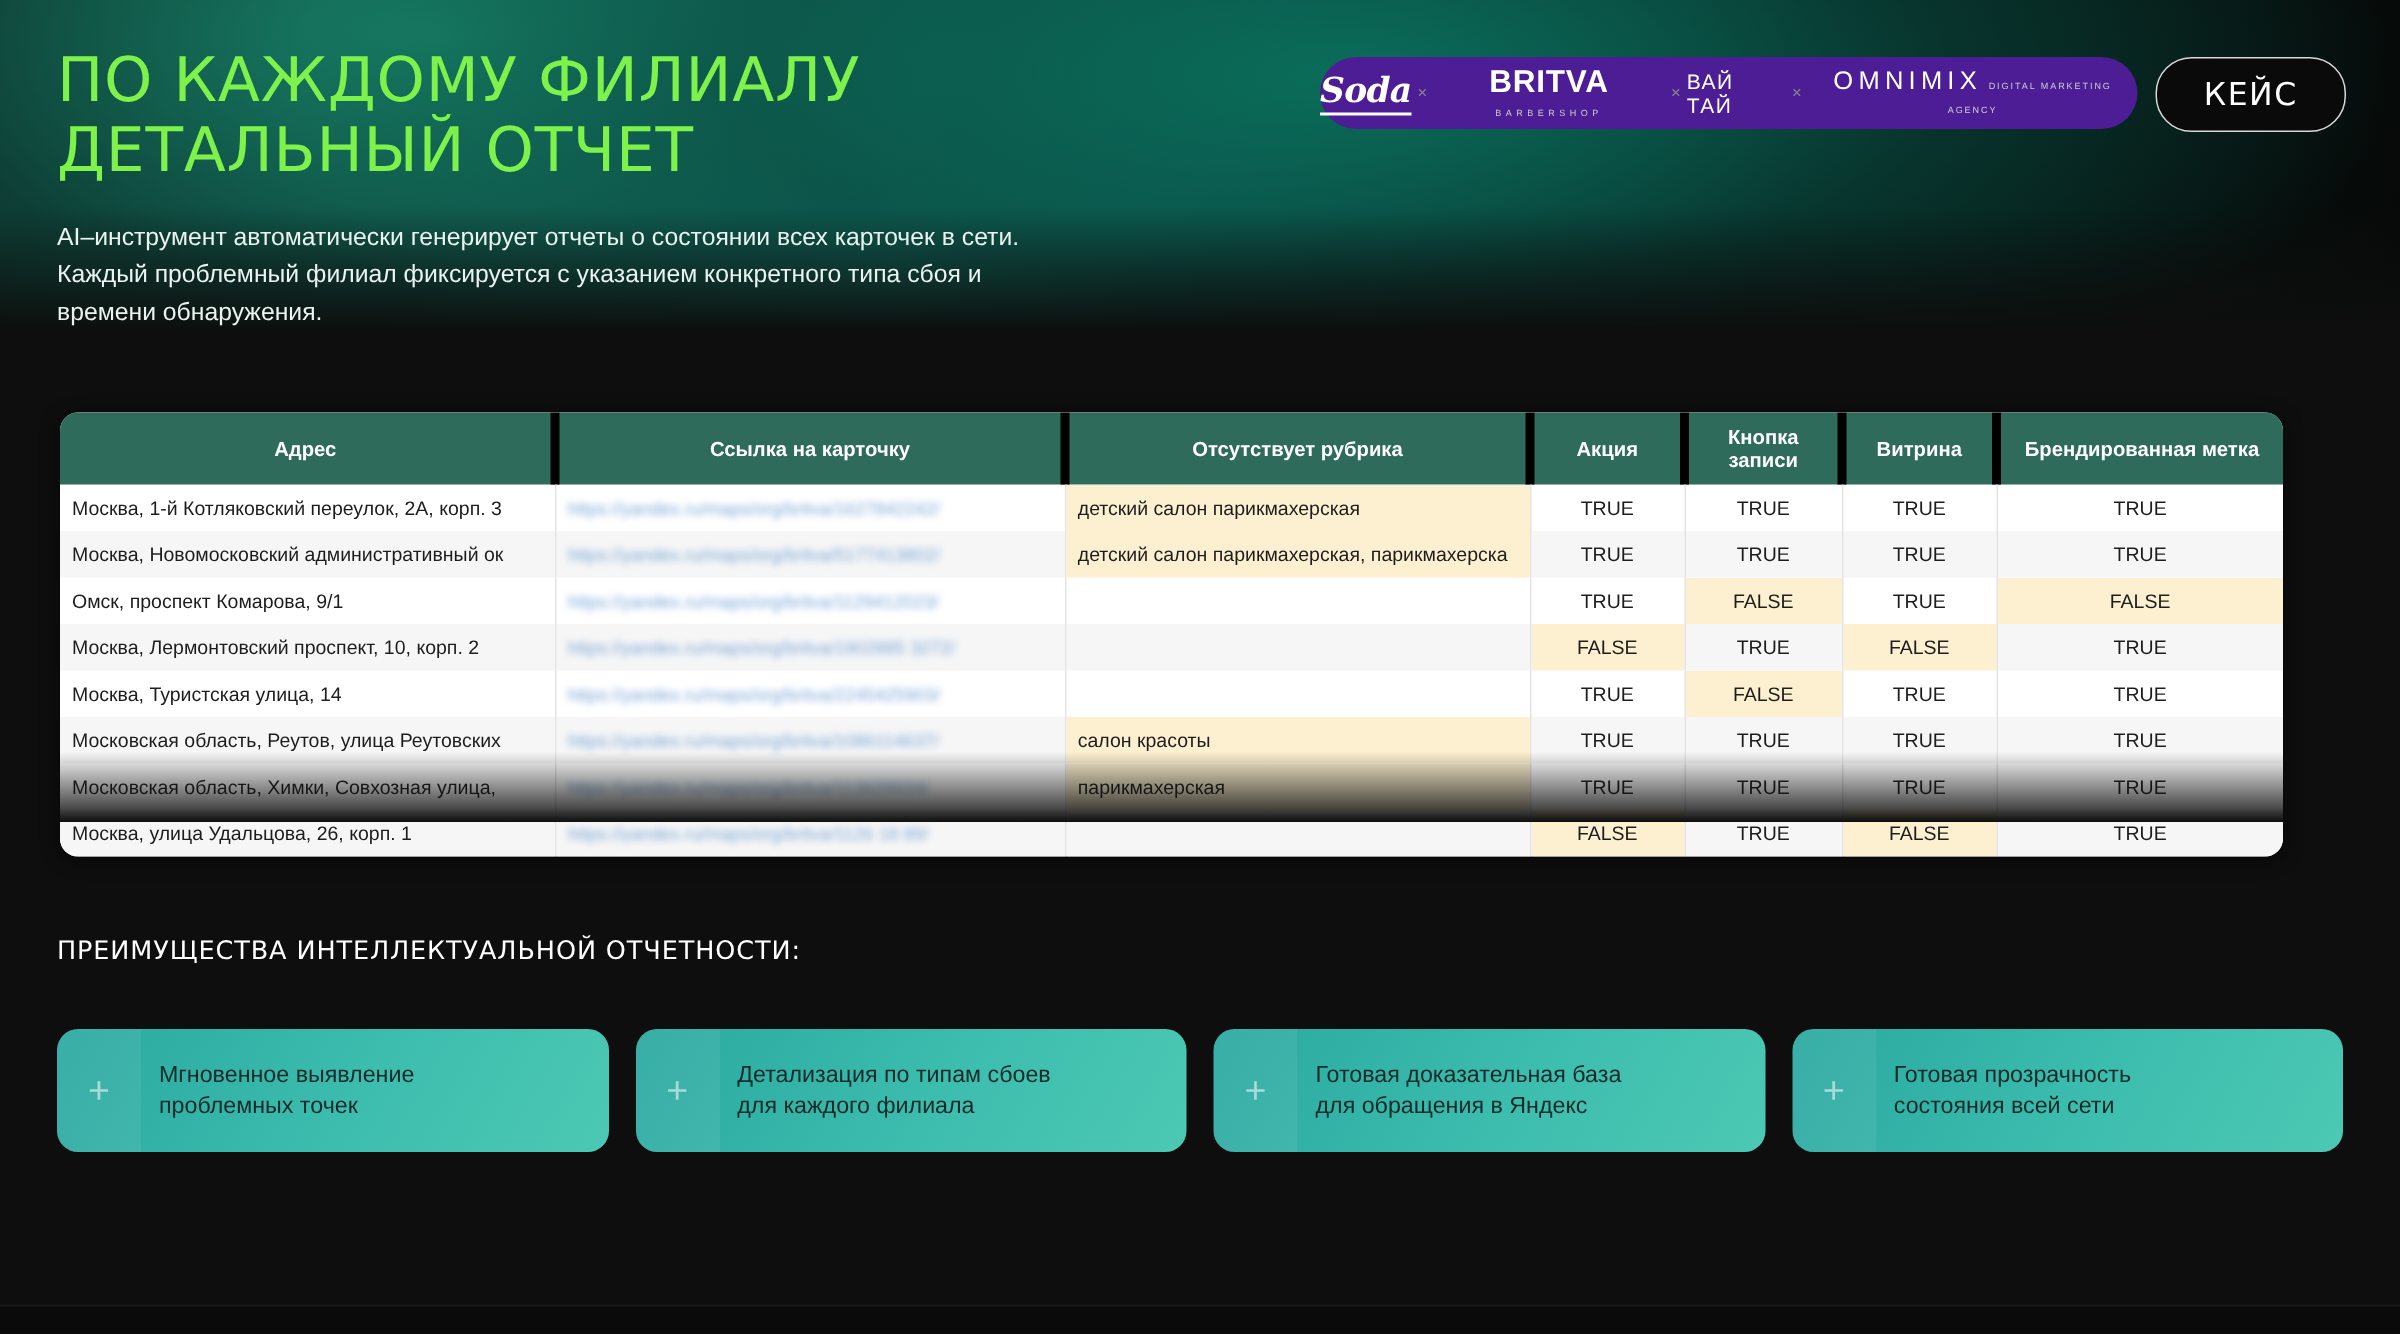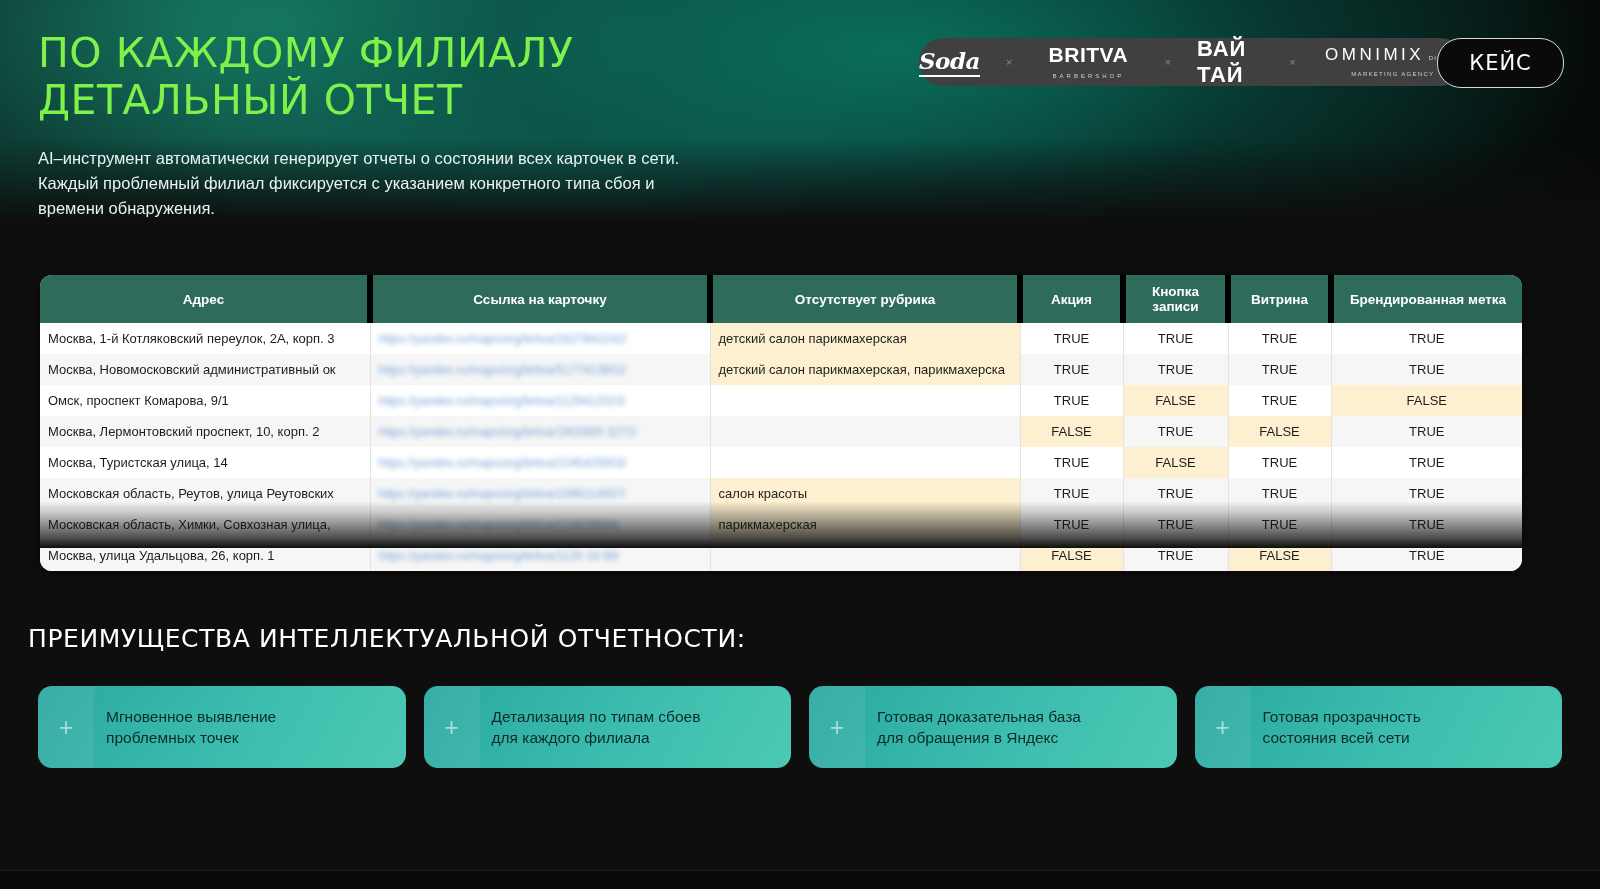--- a/index.html
+++ b/index.html
@@ -56,26 +56,25 @@
   .headline span { display: block; }
 
   
   .logo-bar {
     position: absolute;
     left: 880px;
     top: 38px;
     width: 545px;
     height: 48px;
     border-radius: 24px;
-    background: #404040;
+    background: #4c1d95;
     display: flex;
     align-items: center;
     justify-content: center;
-    gap: 26px;
-    margin-left: 39px;
+    gap: 4px;
   }
   .logo-soda {
     font-family: "DejaVu Serif", serif;
     font-style: italic;
     font-weight: bold;
     font-size: 23px;
     color: #ffffff;
     letter-spacing: -0.5px;
     border-bottom: 2px solid #ffffff;
     padding-bottom: 1px;
@@ -94,22 +93,22 @@
     letter-spacing: 0.5px;
     color: #ffffff;
   }
   .logo-britva .sub {
     font-size: 6px;
     letter-spacing: 3px;
     color: #cfcfcf;
     margin-top: 3px;
   }
   .logo-vt {
-    font-size: 22px;
-    font-weight: bold;
+    font-size: 14px;
+    font-weight: normal;
     letter-spacing: 1px;
     color: #ffffff;
   }
   .logo-omni {
     text-align: center;
     line-height: 1;
   }
   .logo-omni .main {
     font-size: 17px;
     letter-spacing: 3.5px;
@@ -214,23 +213,23 @@
     top: 470px;
     width: 1482px;
     height: 78px;
     pointer-events: none;
     background: linear-gradient(180deg, rgba(13,14,13,0) 0%, rgba(13,14,13,0.0) 40%, rgba(13,14,13,0.75) 88%, rgba(13,14,13,1) 100%);
   }
 
   
   .benefits-title {
     position: absolute;
-    left: 28px;
+    left: 38px;
     top: 624px;
-    font-size: 25px;
+    font-size: 17px;
     letter-spacing: 0.6px;
     color: #ffffff;
     text-transform: uppercase;
     font-family: "DejaVu Sans", sans-serif;
   }
   .cards {
     position: absolute;
     left: 38px;
     top: 686px;
     width: 1524px;

